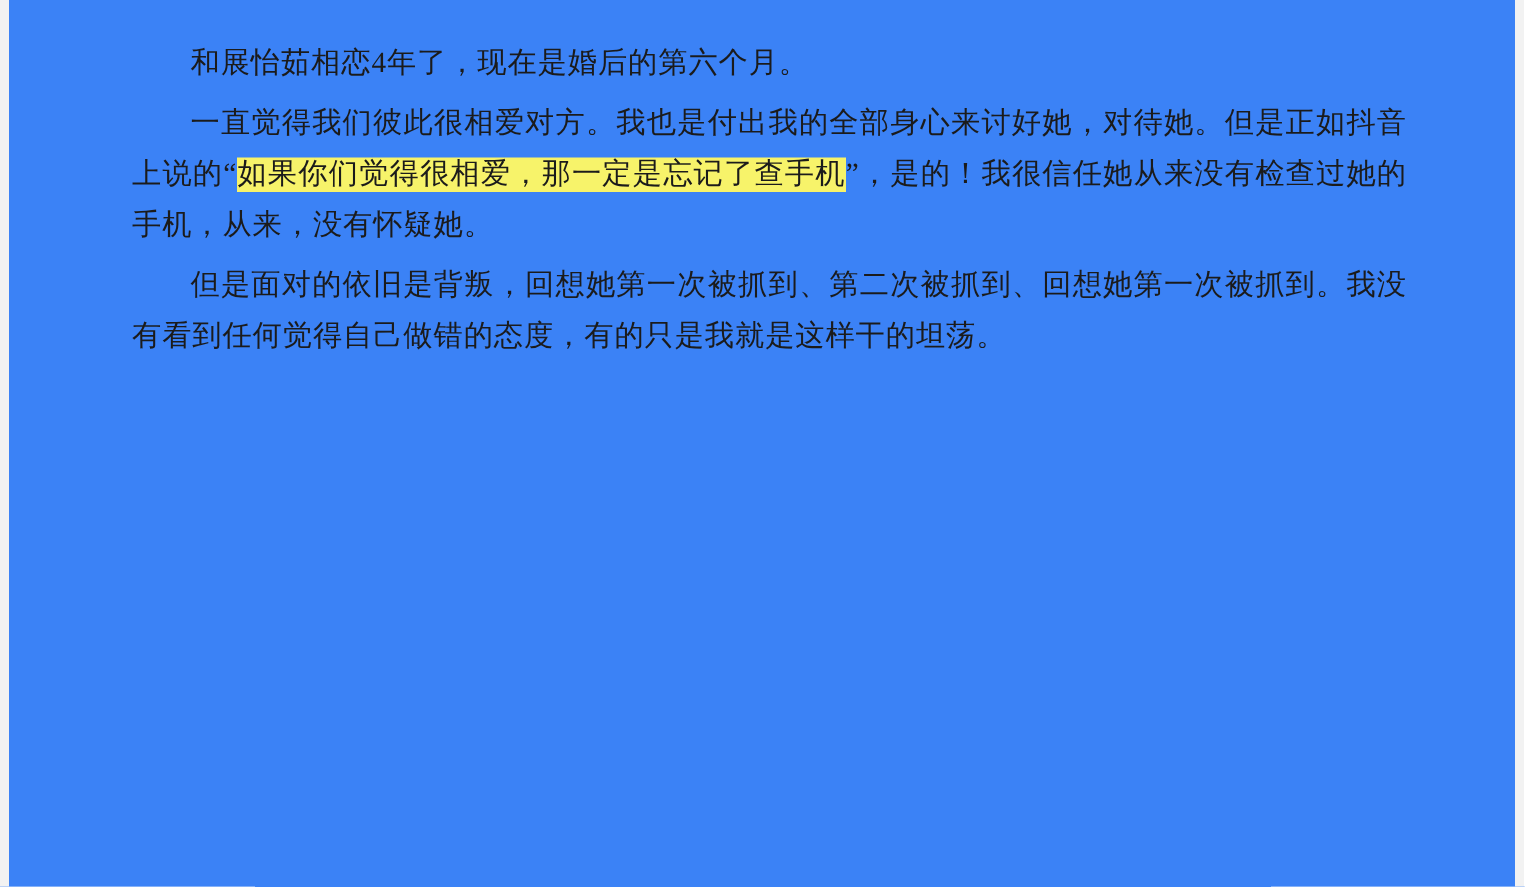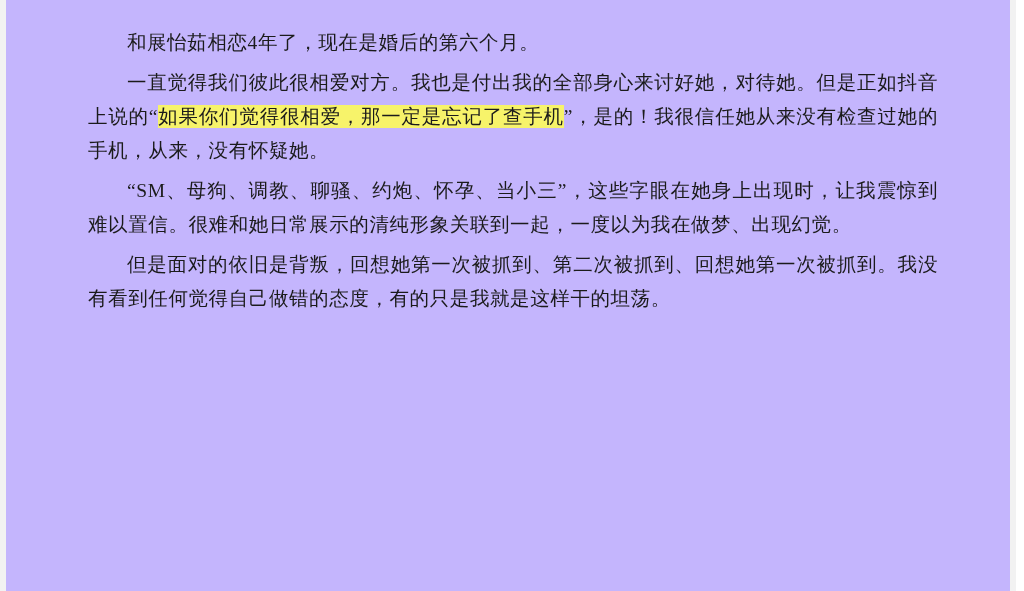--- a/index.html
+++ b/index.html
@@ -10,21 +10,21 @@
   body {
     width: 1024px;
     height: 591px;
     overflow: hidden;
     font-family: "Liberation Serif", "DejaVu Serif", serif;
   }
   .page {
     position: relative;
     width: 1016px;
     height: 591px;
-    background: #c4b5fd;
+    background: #3b82f6;
   }
   .doc-body {
     position: absolute;
     left: 88px;
     top: 26px;
     width: 850px;
   }
   p.para {
     margin: 0 0 6px 0;
     font-size: 19.5px;
@@ -58,16 +58,15 @@
 </style>
 </head>
 <body>
 
 <div class="page">
   <div class="edge-left"></div>
   <div class="edge-right"></div>
   <div class="doc-body" id="doc-body">
       <p class="para"><span>和展怡茹相恋4年了，现在是婚后的第六个月。</span></p>
       <p class="para"><span>一直觉得我们彼此很相爱对方。我也是付出我的全部身心来讨好她，对待她。但是正如抖音上说的</span><span>“</span><span class="hl">如果你们觉得很相爱，那一定是忘记了查手机</span><span>”，是的！我很信任她从来没有检查过她的手机，从来，没有怀疑她。</span></p>
-      <p class="para"><span>“SM、母狗、调教、聊骚、约炮、怀孕、当小三”，这些字眼在她身上出现时，让我震惊到难以置信。很难和她日常展示的清纯形象关联到一起，一度以为我在做梦、出现幻觉。</span></p>
       <p class="para"><span>但是面对的依旧是背叛，回想她第一次被抓到、第二次被抓到、回想她第一次被抓到。我没有看到任何觉得自己做错的态度，有的只是我就是这样干的坦荡。</span></p>
     </div>
 </div>
 
 </body></html>

